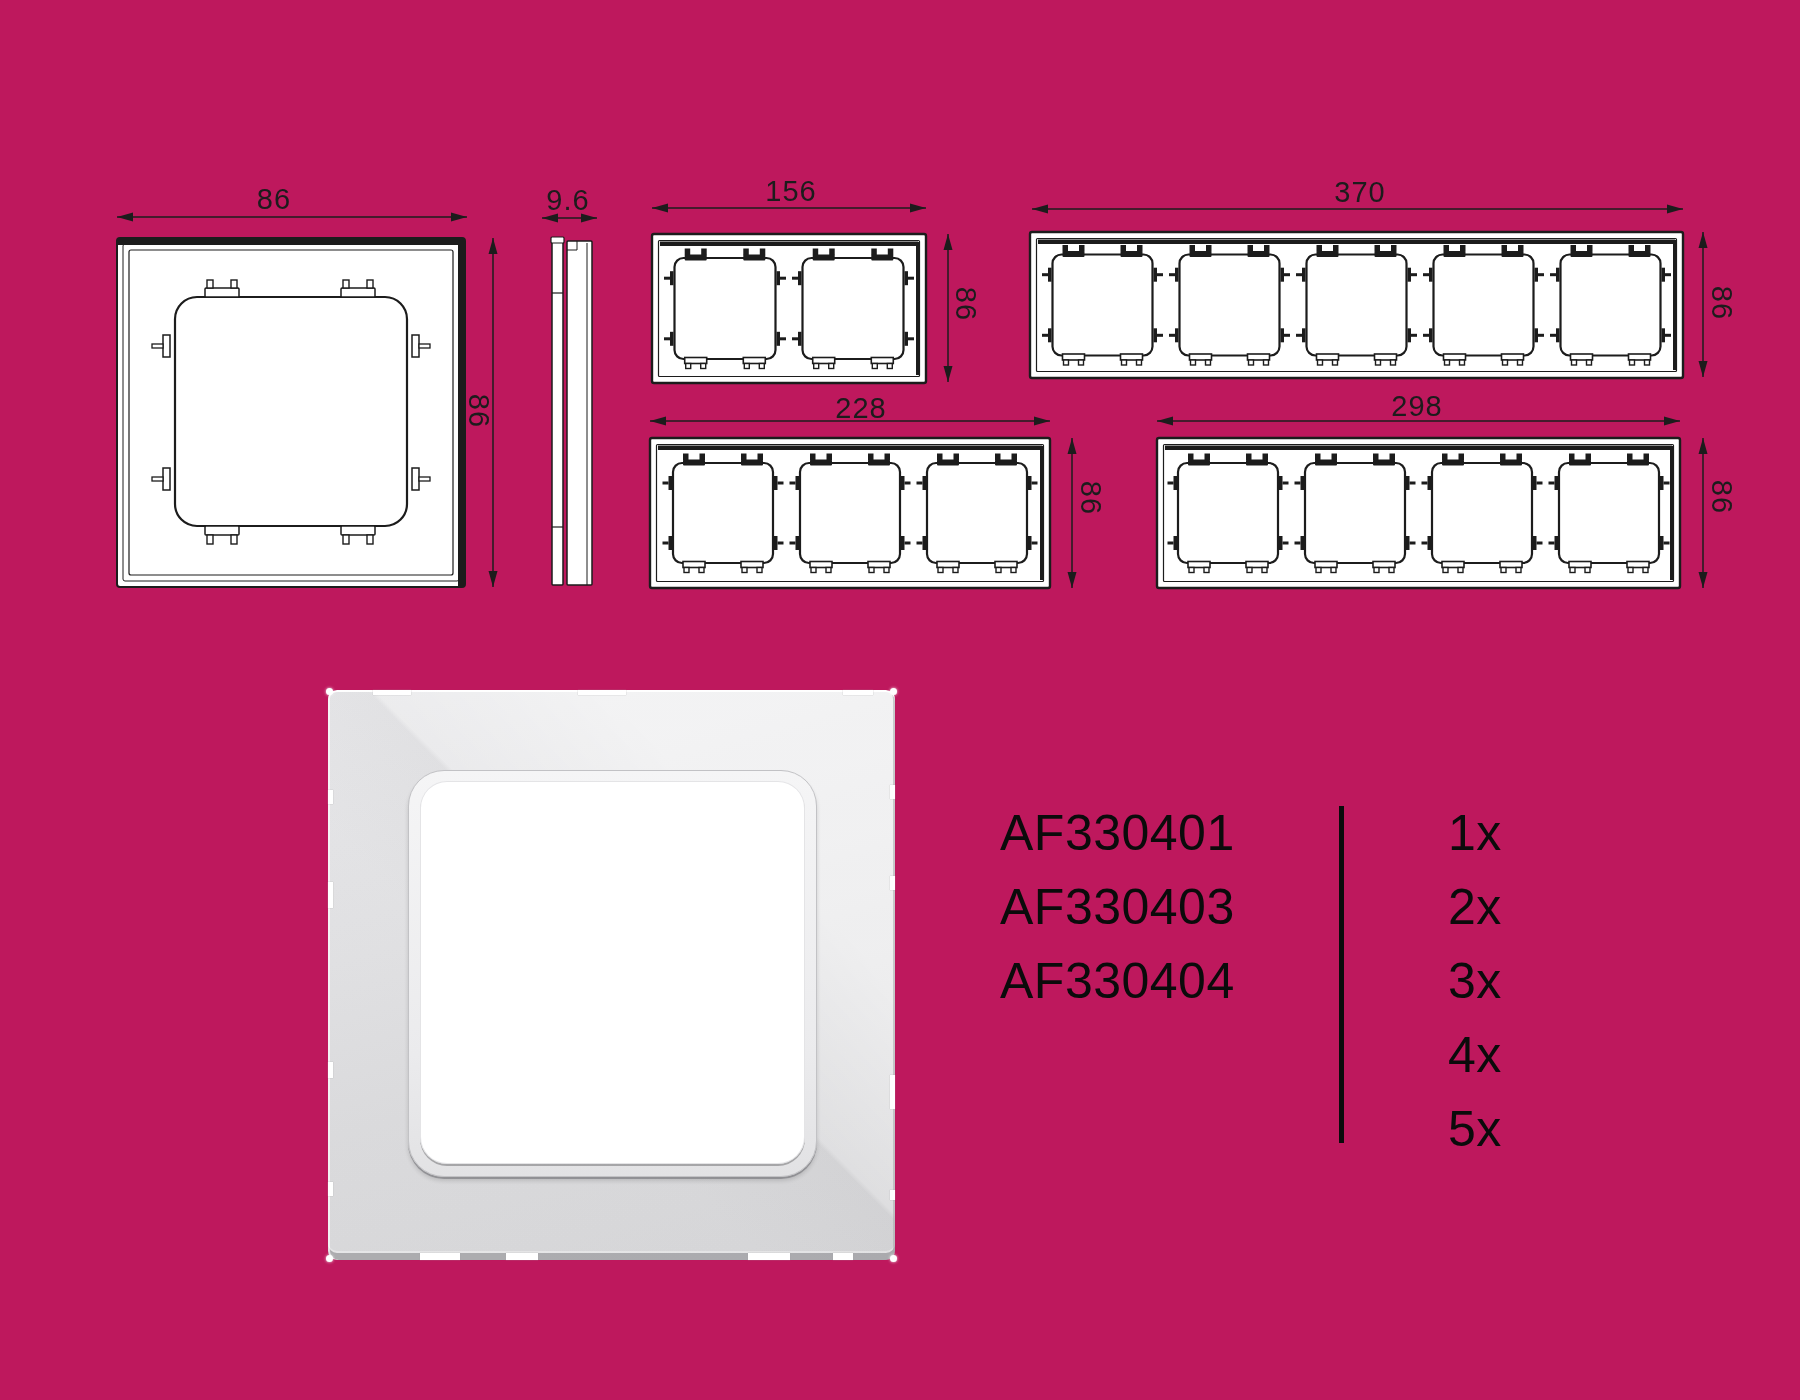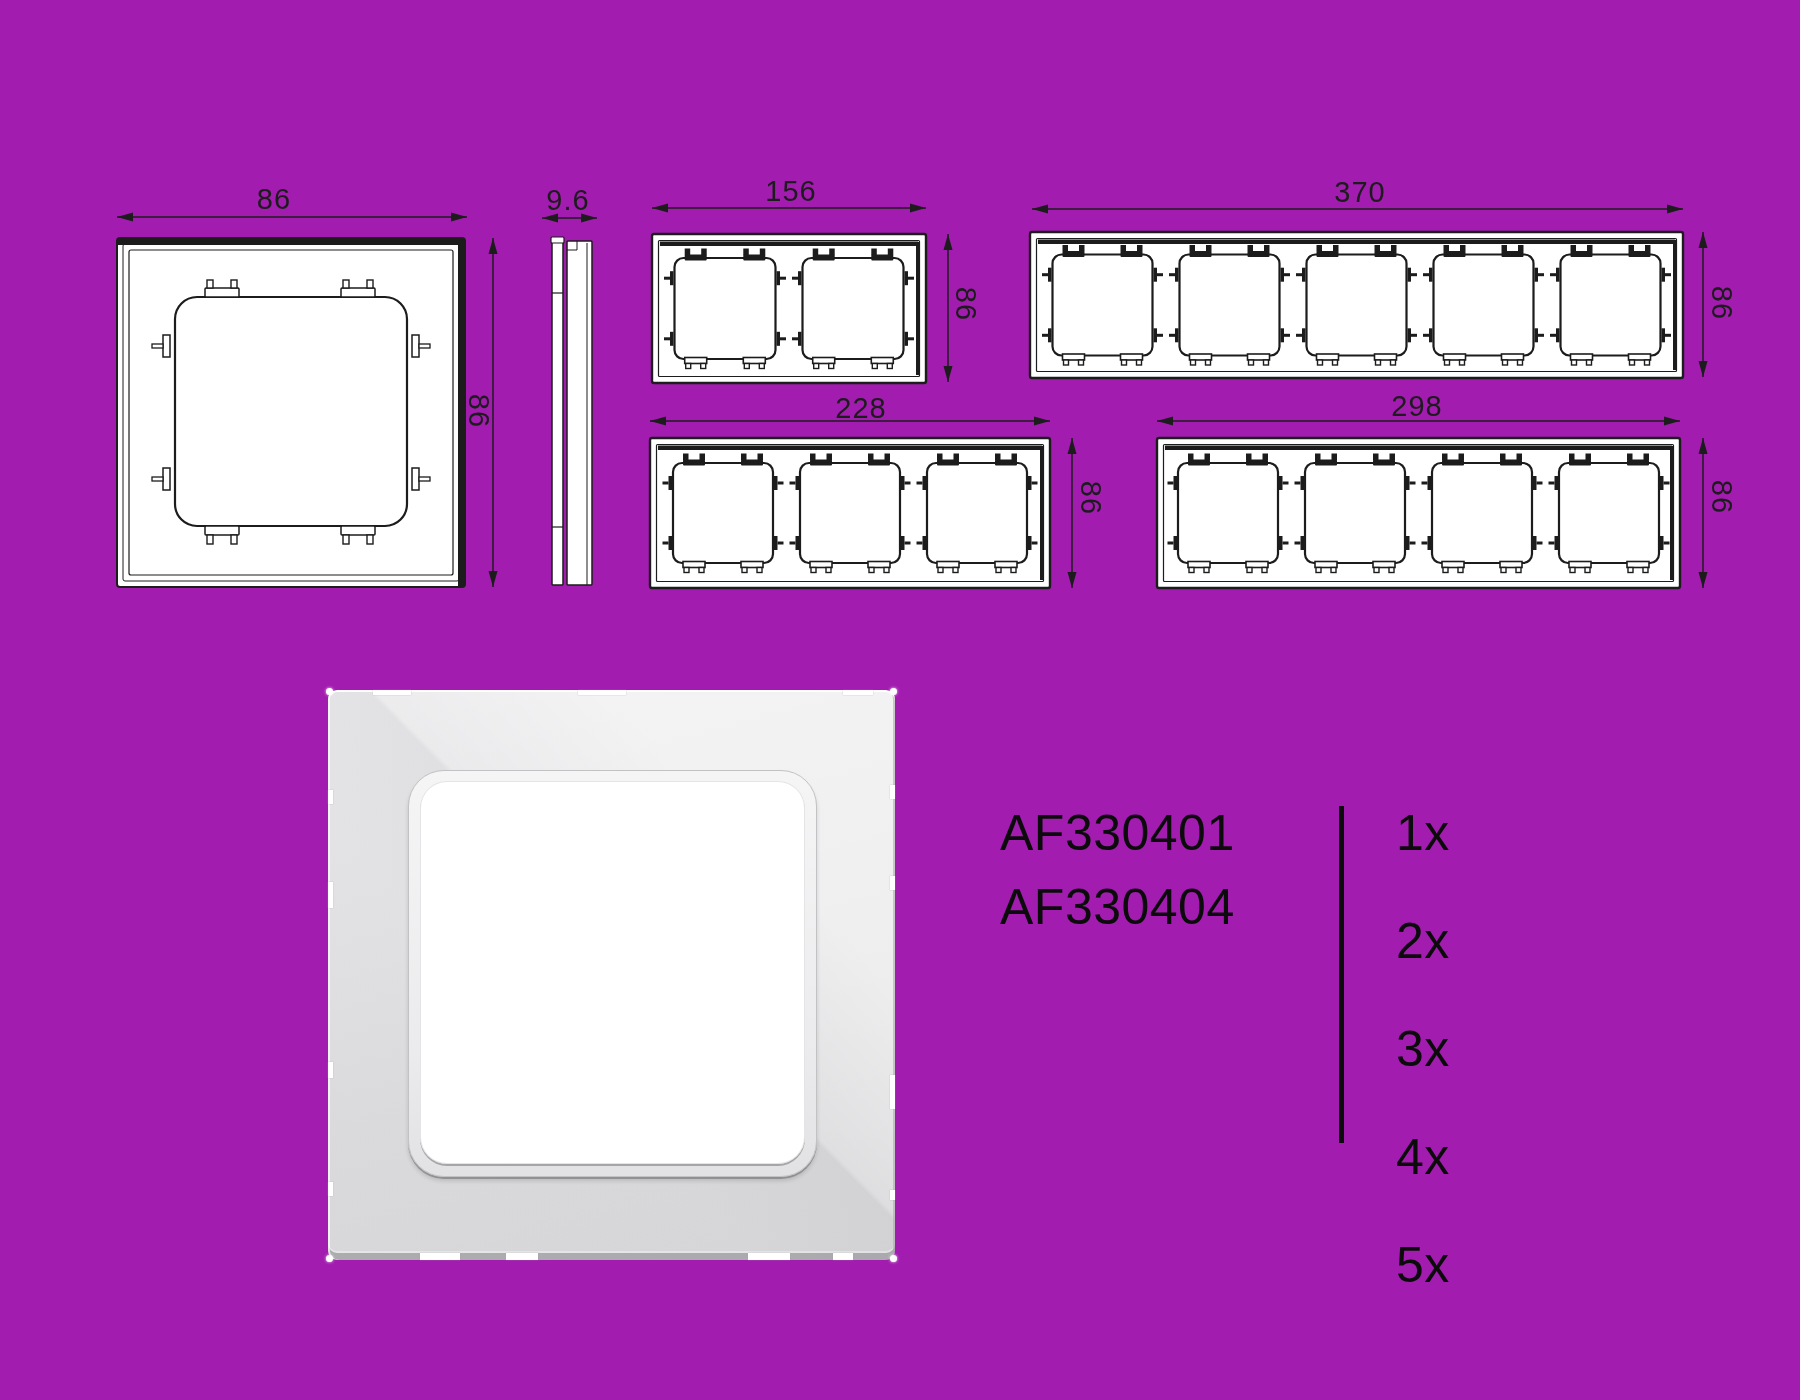--- a/index.html
+++ b/index.html
@@ -1,17 +1,17 @@
 <!DOCTYPE html>
 <html><head>
 <meta charset="utf-8">
 <style>
   html,body{margin:0;padding:0;background:#ffffff;}
   .stage{
-    position:relative;width:1800px;height:1400px;background:#a21caf;overflow:hidden;
+    position:relative;width:1800px;height:1400px;background:#be185d;overflow:hidden;
     font-family:"Liberation Sans", sans-serif;
   }
   svg text{font-family:"Liberation Sans", sans-serif;}
   
   .render{
     position:absolute;left:328px;top:690px;width:567px;height:570px;
     border-radius:9px;
     background:
       linear-gradient(to bottom left,
         rgba(255,255,255,.50) 26%,
@@ -41,21 +41,21 @@
   .notch{position:absolute;background:#ffffff;box-shadow:0 0 1px rgba(160,160,165,.8);}
   .glint{position:absolute;width:7px;height:7px;border-radius:50%;background:#ffffff;
          box-shadow:0 0 3px rgba(255,255,255,.9);}
   
   .parts-codes,.parts-qtys{
     position:absolute;top:796px;display:flex;flex-direction:column;
     font-size:50px;line-height:74px;color:#0b0b0b;letter-spacing:.5px;
     font-weight:400;white-space:nowrap;
   }
   .parts-codes{left:1000px;}
-  .parts-qtys{left:1396px;gap:34px;}
+  .parts-qtys{left:1448px;}
   .parts-divider{position:absolute;left:1339px;top:806px;width:4.5px;height:337px;background:#0b0b0b;}
 </style>
 </head>
 <body>
 
 <div class="stage">
 
   <svg id="drawings" width="1800" height="660" viewBox="0 0 1800 660" style="position:absolute;left:0;top:0;">
       <g>
         <rect x="117" y="238" width="348" height="349" rx="3" fill="#ffffff" stroke="#1c1c1c" stroke-width="2"></rect>
@@ -479,20 +479,21 @@
       <div class="notch" style="left: 562px; top: 385px; width: 5px; height: 34px;"></div>
       <div class="notch" style="left: 562px; top: 500px; width: 5px; height: 10px;"></div>
       <div class="notch" style="left: 92px; top: 563px; width: 40px; height: 7px;"></div>
       <div class="notch" style="left: 178px; top: 563px; width: 32px; height: 7px;"></div>
       <div class="notch" style="left: 420px; top: 563px; width: 42px; height: 7px;"></div>
       <div class="notch" style="left: 505px; top: 563px; width: 20px; height: 7px;"></div>
     </div>
 
   <div class="parts-codes">
     <span>AF330401</span>
+    <span>AF330403</span>
     <span>AF330404</span>
   </div>
   <div class="parts-divider"></div>
   <div class="parts-qtys">
     <span>1x</span>
     <span>2x</span>
     <span>3x</span>
     <span>4x</span>
     <span>5x</span>
   </div>

